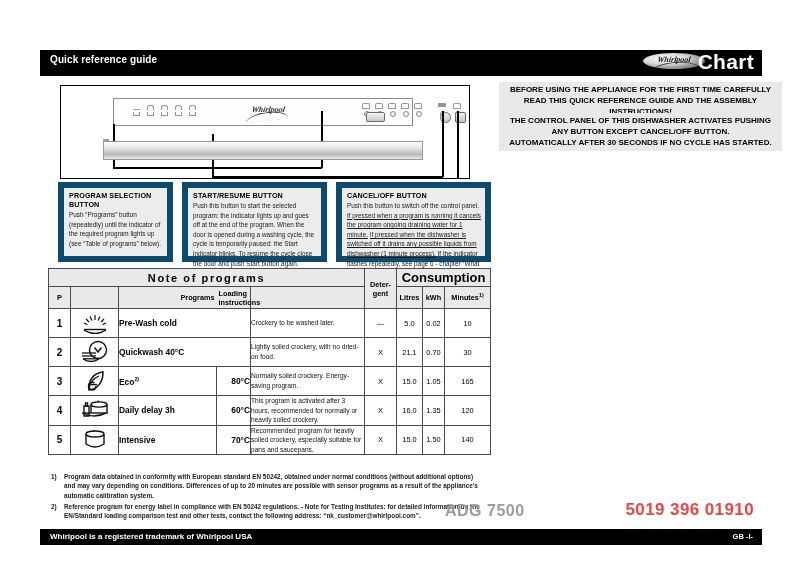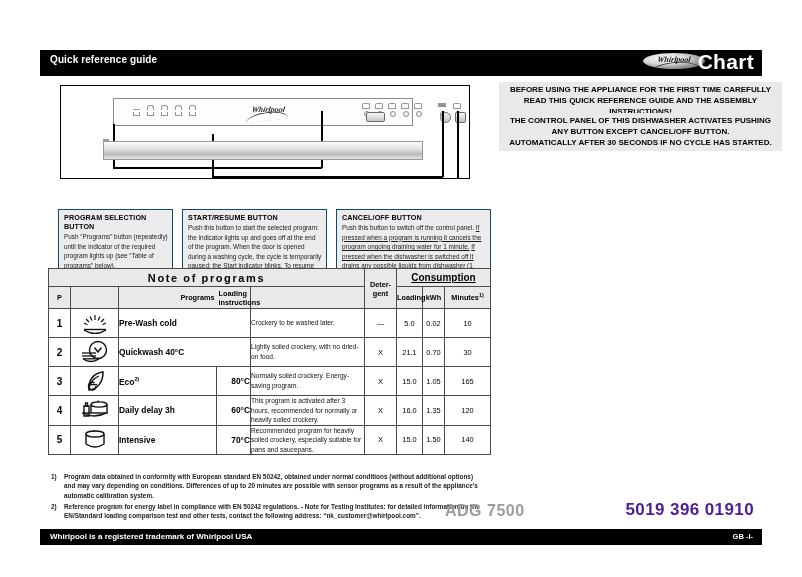--- a/index.html
+++ b/index.html
@@ -127,25 +127,24 @@
   }
   #start-btn{ left:326px; top:13px; border-radius:50%; }
   #cancel-btn{ left:341px; top:13px; }
 
   
   .lead{ position:absolute; background:#000; }
 
   
   .callout{
     position:absolute;
-    border:1px solid #0c4a6e;
+    border:6px solid #0c4a6e;
     background:#ececec;
     box-sizing:border-box;
     padding:3px 4px 3px 5px;
-    margin-top:27px;
   }
   .callout .ctitle{
     font-size:7.2px; font-weight:bold; letter-spacing:.1px; margin-bottom:1px;
     line-height:1.25;
   }
   .callout .cbody{
     font-size:6.4px; line-height:1.5; color:#1a1a1a;
   }
   .callout .cbody .u{ text-decoration:underline; }
   #co-1{ left:18px; top:172px; width:115px; height:80px; }
@@ -164,21 +163,21 @@
     padding:0;
     vertical-align:middle;
   }
   .hd{
     background:#e9e9e9;
     text-align:center;
     font-weight:bold;
     font-size:7.3px;
   }
   .hd-title{ font-size:11px; letter-spacing:1.6px; }
-  .hd-sub{ font-size:10px;text-decoration:underline; }
+  .hd-sub{ font-size:13px; }
   .row-p{
     text-align:center; font-weight:bold; font-size:10px;
   }
   .cell-ico{ text-align:center; }
   .cell-name{
     font-weight:bold; font-size:8.4px; padding-left:4px;
   }
   .cell-temp{
     font-weight:bold; font-size:8.4px; text-align:right; padding-right:5px;
   }
@@ -201,21 +200,21 @@
   .note{ position:relative; padding-left:14px; margin-bottom:2px; }
   .note .nm{ position:absolute; left:1px; top:0; }
 
   
   .model{
     position:absolute; left:405px; top:492px;
     font-size:16px; font-weight:bold; color:#9c9c9c; letter-spacing:.5px;
   }
   .code{
     position:absolute; right:8px; top:490px;
-    font-size:17px; font-weight:bold; color:#4c1d95; letter-spacing:.4px;
+    font-size:17px; font-weight:bold; color:#ef4444; letter-spacing:.4px;
   }
 
   
   .botbar{
     position:absolute; left:0; top:519px; width:722px; height:16px;
     background:#000; color:#fff;
   }
   .botbar .tm{
     position:absolute; left:10px; top:3px; font-size:8px; font-weight:bold;
   }
@@ -390,21 +389,21 @@
           <div>gent</div>
         </td>
         <td class="hd hd-sub" colspan="3">Consumption</td>
       </tr>
       <tr>
         <td class="hd" style="height:22px">P</td>
         <td class="hd"></td>
         <td class="hd" style="border-right:none;text-align:right;padding-right:2px">Programs</td>
         <td class="hd" style="border-left:none;text-align:left;padding-left:2px">Loading instructions</td>
         <td class="hd"></td>
-        <td class="hd">Loading</td>
+        <td class="hd">Litres</td>
         <td class="hd">kWh</td>
         <td class="hd">
           <span>Minutes</span><span class="sup">1)</span>
         </td>
       </tr>
 
       <tr class="r-body">
         <td class="row-p">1</td>
         <td class="cell-ico">
           <svg class="pico" width="30" height="22" viewBox="0 0 30 22">

